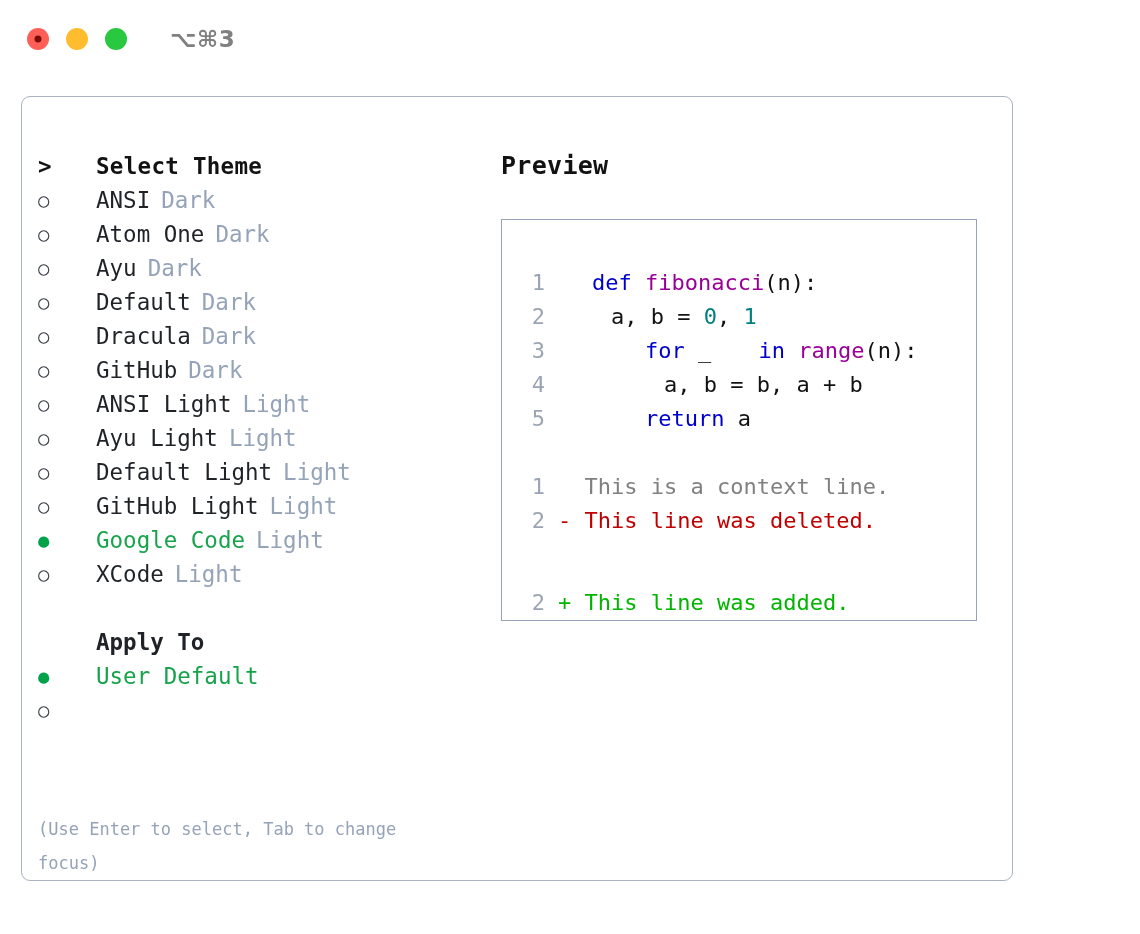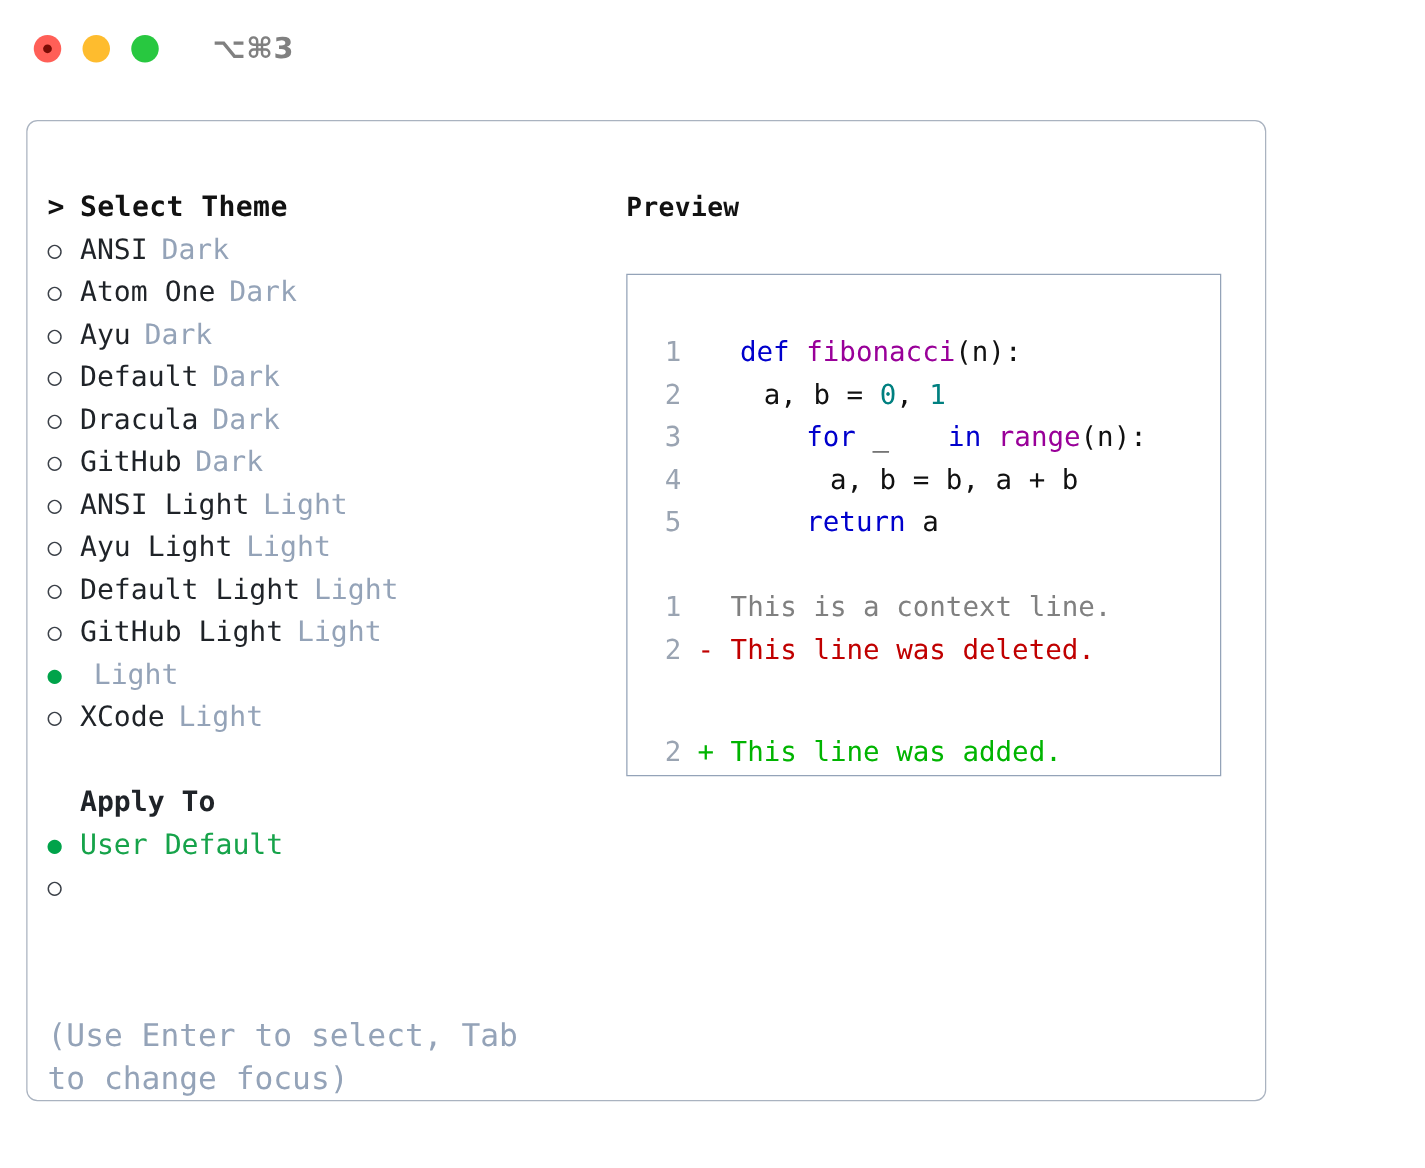--- a/index.html
+++ b/index.html
@@ -125,20 +125,21 @@
     color: #3b4048;
     font-size: 19px;
   }
   .item-row.selected .marker {
     color: #00a34a;
     font-size: 19px;
   }
 
   .label {
     color: #1f2328;
+    margin-left: 32px;
   }
   .item-row.selected .label {
     color: #16a34a;
   }
 
   .tag {
     color: #94a3b8;
     margin-left: 11px;
     text-align: center;
   }
@@ -146,35 +147,35 @@
   .spacer-row { height: 34px; }
 
   .section-label-row .marker { color: transparent; }
   .section-label-row .label  { color: #1f2328; font-weight: bold; }
 
   #hint {
     position: absolute;
     left: 16px;
     top: 715px;
     width: 420px;
-    font-size: 25px;
+    font-size: 17px;
     line-height: 34px;
     color: #94a3b8;
   }
 
   
   #right-col {
     position: absolute;
     left: 479px;
     top: 52px;
     width: 500px;
   }
 
   #preview-title {
-    font-size: 21px;
+    font-size: 25px;
     line-height: 34px;
     color: #121212;
     font-weight: bold;
     letter-spacing: 0.3px;
   }
 
   #preview-box {
     margin-top: 36px;
     width: 476px;
     height: 402px;
@@ -283,20 +284,21 @@
               <span class="label">Default Light</span>
               <span class="tag">Light</span>
             </div>
             <div class="row item-row">
               <span class="marker">○</span>
               <span class="label">GitHub Light</span>
               <span class="tag">Light</span>
             </div>
             <div class="row item-row selected">
               <span class="marker">●</span>
+              <span class="label">Google Code</span>
               <span class="tag">Light</span>
             </div>
             <div class="row item-row">
               <span class="marker">○</span>
               <span class="label">XCode</span>
               <span class="tag">Light</span>
             </div>
           </div>
 
         <div class="spacer-row"></div>

